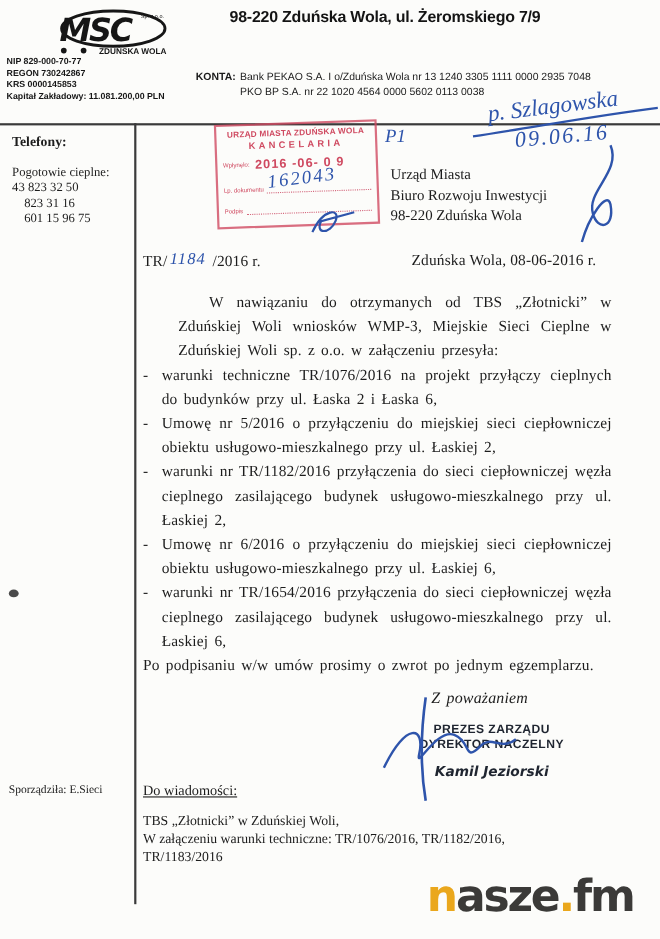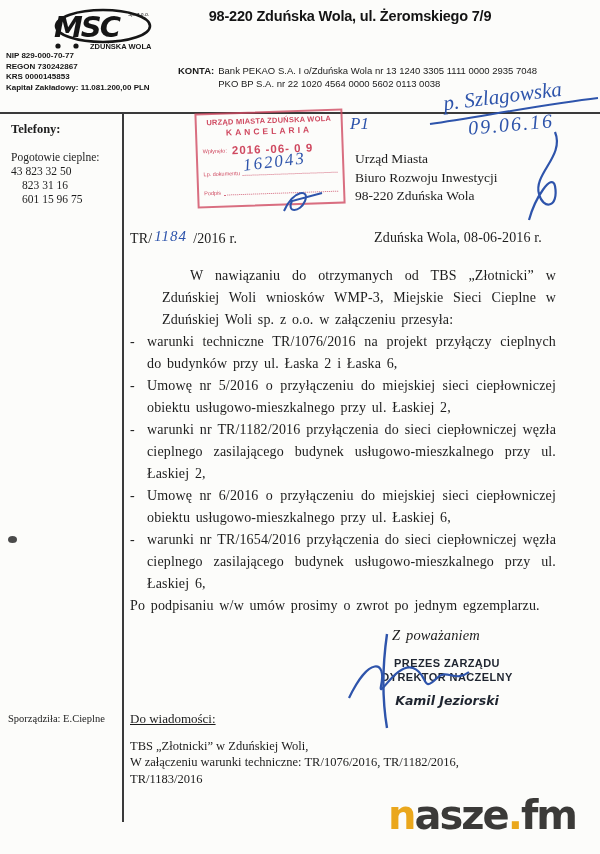--- a/index.html
+++ b/index.html
@@ -192,21 +192,21 @@
   <div class="signer">
     <div class="t">PREZES ZARZĄDU</div>
     <div class="t">DYREKTOR NACZELNY</div>
     <div class="n">Kamil Jeziorski</div>
   </div>
   <svg class="scribble" style="left:335px;top:628px;" width="160" height="115">
     <path d="M52 6 C 48 34 46 64 52 100" stroke="#2e54ab" stroke-width="2.4" fill="none"></path>
     <path d="M14 70 C 34 28 52 32 46 58 C 43 72 62 34 78 40 C 94 46 86 66 102 50 C 112 40 120 55 134 44" stroke="#2e54ab" stroke-width="2.2" fill="none"></path>
   </svg>
 
-  <div class="prepared">Sporządziła: E.Cieplne</div>
+  <div class="prepared">Sporządziła: E.Sieci</div>
 
   <div class="cc">
     <div class="cctitle">Do wiadomości:</div>
     <div>TBS „Złotnicki” w Zduńskiej Woli,</div>
     <div>W załączeniu warunki techniczne: TR/1076/2016, TR/1182/2016,</div>
     <div>TR/1183/2016</div>
   </div>
 
   <div class="artifact-dot"></div>
 

